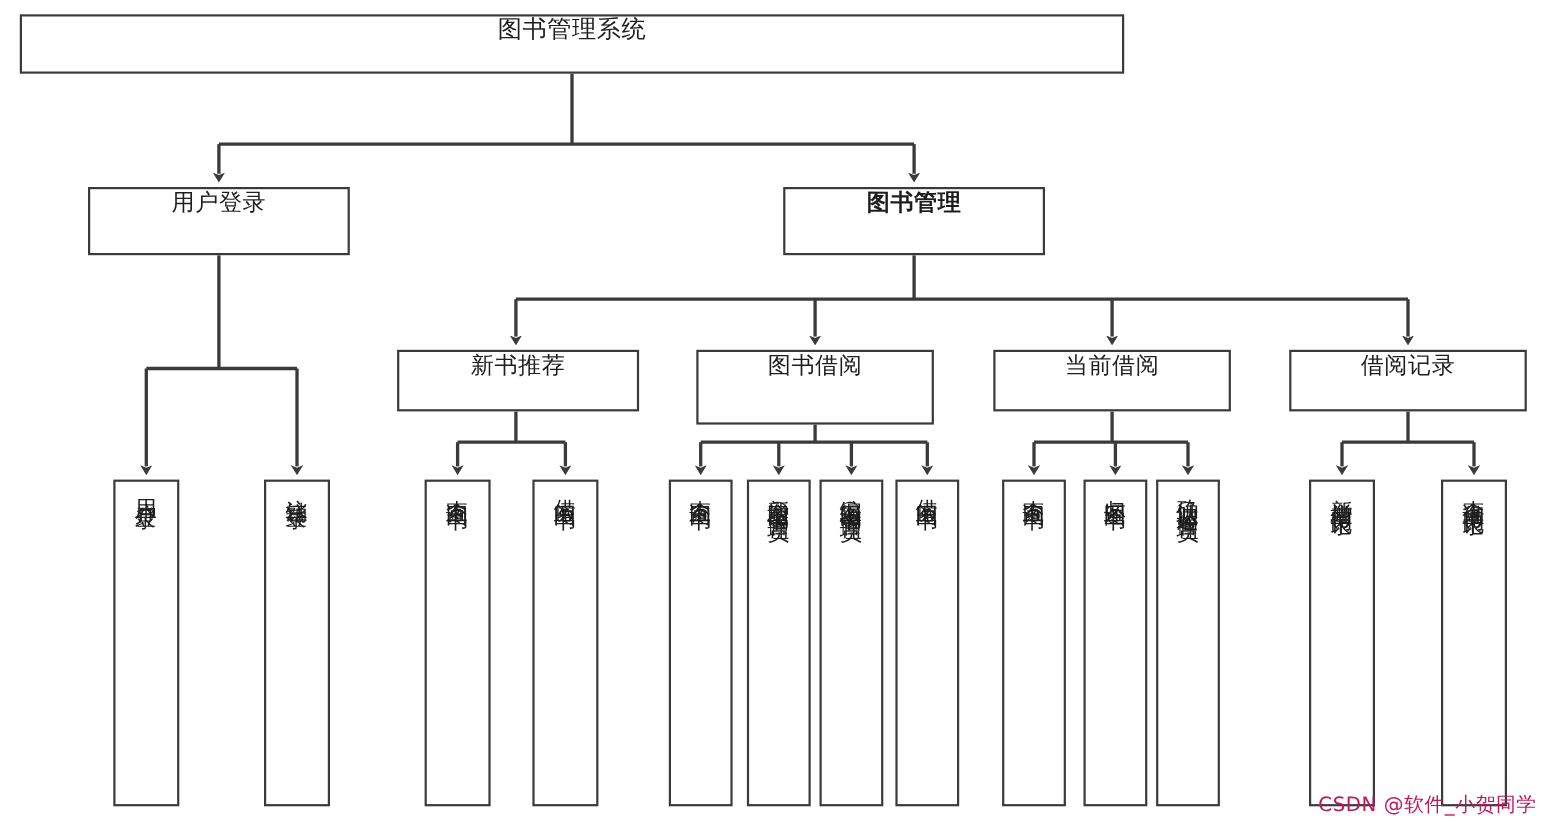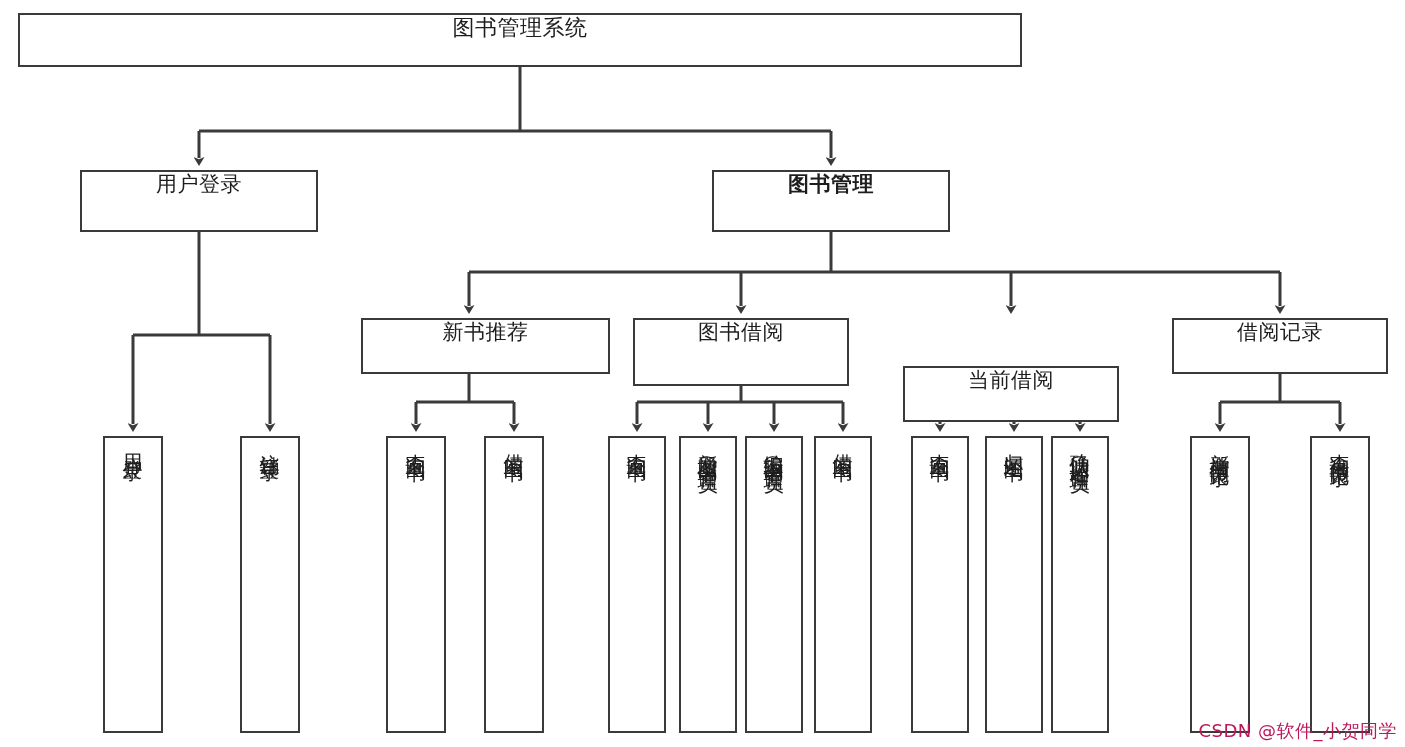--- a/index.html
+++ b/index.html
@@ -127,27 +127,27 @@
     <span class="node-label" style="color: rgb(29, 29, 29);">图书管理系统</span>
   </div>
 
   <div class="node level2" style="left: 80px; top: 170px; width: 238px; height: 62px; border-color: rgb(58, 58, 58); background: rgb(255, 255, 255);">
     <span class="node-label" style="color: rgb(29, 29, 29);">用户登录</span>
   </div>
   <div class="node level2" style="left: 712px; top: 170px; width: 238px; height: 62px; border-color: rgb(58, 58, 58); background: rgb(255, 255, 255);">
     <span class="node-label" style="color: rgb(29, 29, 29); font-weight: bold;">图书管理</span>
   </div>
 
-  <div class="node level3" style="left: 361px; top: 318px; width: 249px; height: 56px; border-color: rgb(58, 58, 58); background: rgb(255, 255, 255);">
+  <div class="node level3" style="left: 361px; top: 318px; width: 220px; height: 56px; border-color: rgb(58, 58, 58); background: rgb(255, 255, 255);">
     <span class="node-label" style="color: rgb(29, 29, 29);">新书推荐</span>
   </div>
   <div class="node level3" style="left: 633px; top: 318px; width: 216px; height: 68px; border-color: rgb(58, 58, 58); background: rgb(255, 255, 255);">
     <span class="node-label" style="color: rgb(29, 29, 29);">图书借阅</span>
   </div>
-  <div class="node level3" style="left: 903px; top: 318px; width: 216px; height: 56px; border-color: rgb(58, 58, 58); background: rgb(255, 255, 255); margin-top: 48px;">
+  <div class="node level3" style="left: 903px; top: 318px; width: 216px; height: 56px; border-color: rgb(58, 58, 58); background: rgb(255, 255, 255);">
     <span class="node-label" style="color: rgb(29, 29, 29);">当前借阅</span>
   </div>
   <div class="node level3" style="left: 1172px; top: 318px; width: 216px; height: 56px; border-color: rgb(58, 58, 58); background: rgb(255, 255, 255);">
     <span class="node-label" style="color: rgb(29, 29, 29);">借阅记录</span>
   </div>
 
   <div class="node leaf" style="left: 103px; top: 436px; width: 60px; height: 297px; border-color: rgb(58, 58, 58); background: rgb(255, 255, 255);">
     <span class="node-label" style="color: rgb(29, 29, 29);">用户登录</span>
   </div>
   <div class="node leaf" style="left: 240px; top: 436px; width: 60px; height: 297px; border-color: rgb(58, 58, 58); background: rgb(255, 255, 255);">

